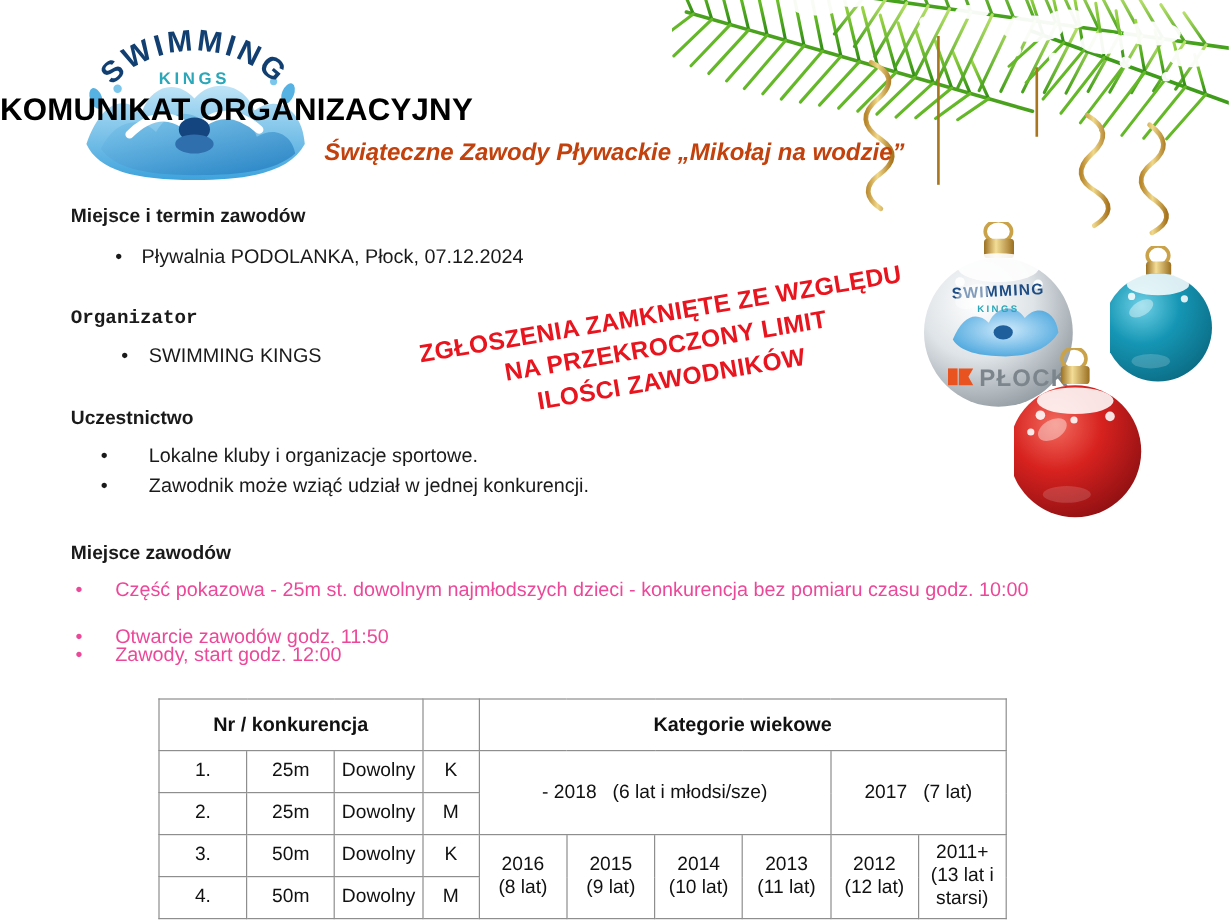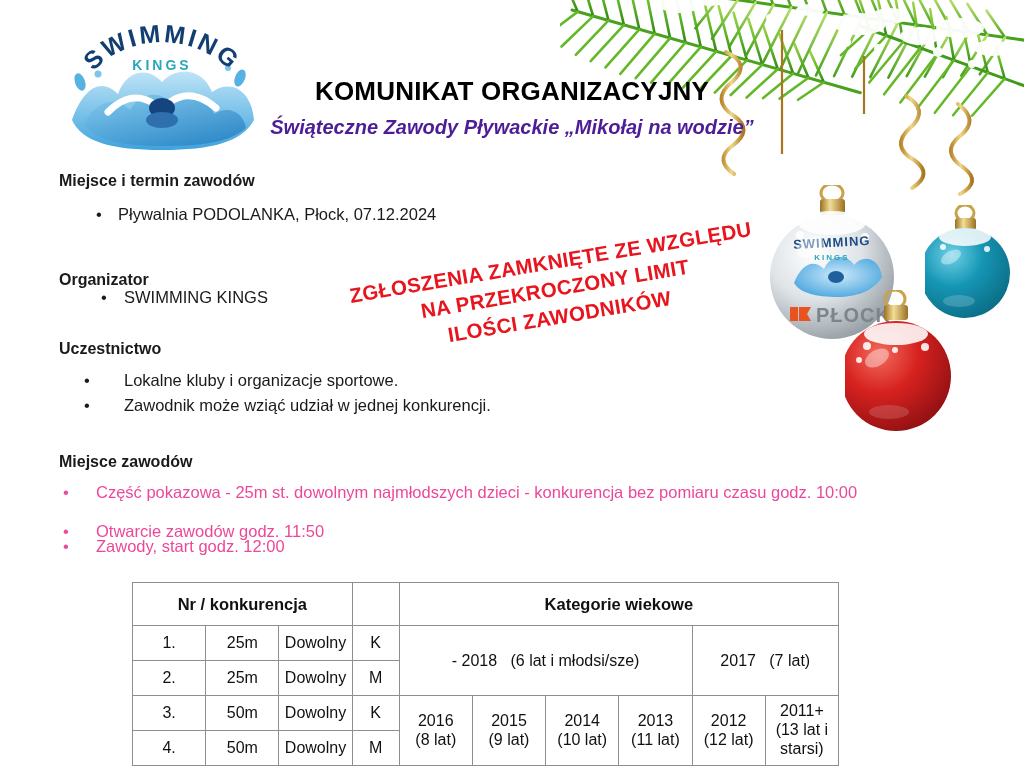--- a/index.html
+++ b/index.html
@@ -13,26 +13,26 @@
 
   
   .pine-wrap{position:absolute;top:-10px;right:-6px;width:470px;height:200px;pointer-events:none;}
   .ribbons{position:absolute;top:0;right:0;width:470px;height:260px;pointer-events:none;}
 
   
   .logo{position:absolute;left:62px;top:8px;width:200px;height:150px;}
 
   
   .title{
-    position:absolute;left:0;right:0;top:76px;text-align:center;
+    position:absolute;left:0;right:0;top:76px;text-align:left;
     font-size:26px;font-weight:bold;letter-spacing:.2px;color:#000;
   }
   .subtitle{
     position:absolute;left:0;right:0;top:116px;text-align:center;
-    font-size:20px;font-weight:bold;font-style:italic;color:#4c1d95;
+    font-size:20px;font-weight:bold;font-style:italic;color:#c2410c;
   }
 
   
   .sec-head{
     position:absolute;font-size:16px;font-weight:bold;color:#1a1a1a;white-space:nowrap;
   }
   .bullet-line{
     position:absolute;font-size:16.5px;color:#1a1a1a;white-space:nowrap;
   }
   .bullet-line .dot{display:inline-block;width:22px;}
@@ -272,21 +272,21 @@
   </div>
 
   <div class="title">KOMUNIKAT ORGANIZACYJNY</div>
   <div class="subtitle">Świąteczne Zawody Pływackie „Mikołaj na wodzie”</div>
 
   <div class="sec-head" style="left:59px;top:172px;">Miejsce i termin zawodów</div>
   <div class="bullet-line" style="left:96px;top:205px;">
     <span class="dot">•</span><span>Pływalnia PODOLANKA, Płock, 07.12.2024</span>
   </div>
 
-  <div class="sec-head" style="left:59px;top:271px;">Organizator</div>
+  <div class="sec-head" style="left:59px;top:256px;font-family:Liberation Mono, monospace;">Organizator</div>
   <div class="bullet-line" style="left:84px;top:288px;text-align:center;">
     <span class="dot" style="width:40px;">•</span><span>SWIMMING KINGS</span>
   </div>
 
   <div class="sec-head" style="left:59px;top:340px;">Uczestnictwo</div>
   <div class="bullet-line" style="left:84px;top:396px;">
     <span class="dot" style="width:40px;">•</span><span>Zawodnik może wziąć udział w jednej konkurencji.</span>
   </div>
   <div class="bullet-line" style="left:84px;top:371px;">
     <span class="dot" style="width:40px;">•</span><span>Lokalne kluby i organizacje sportowe.</span>

